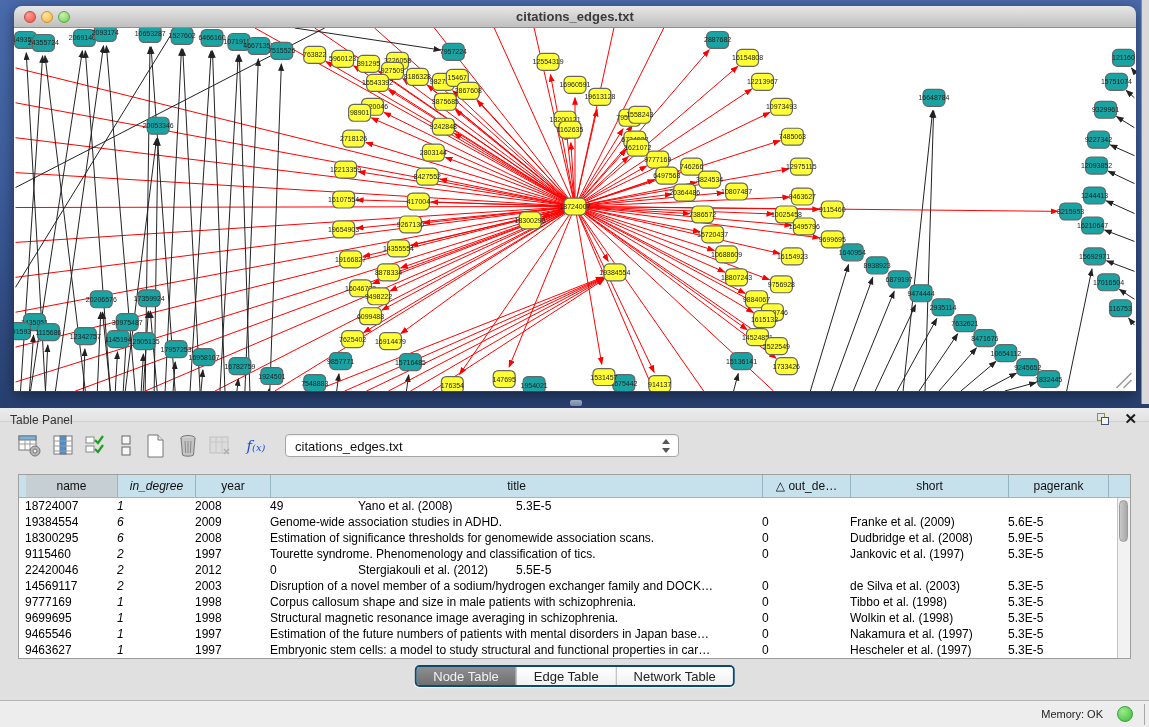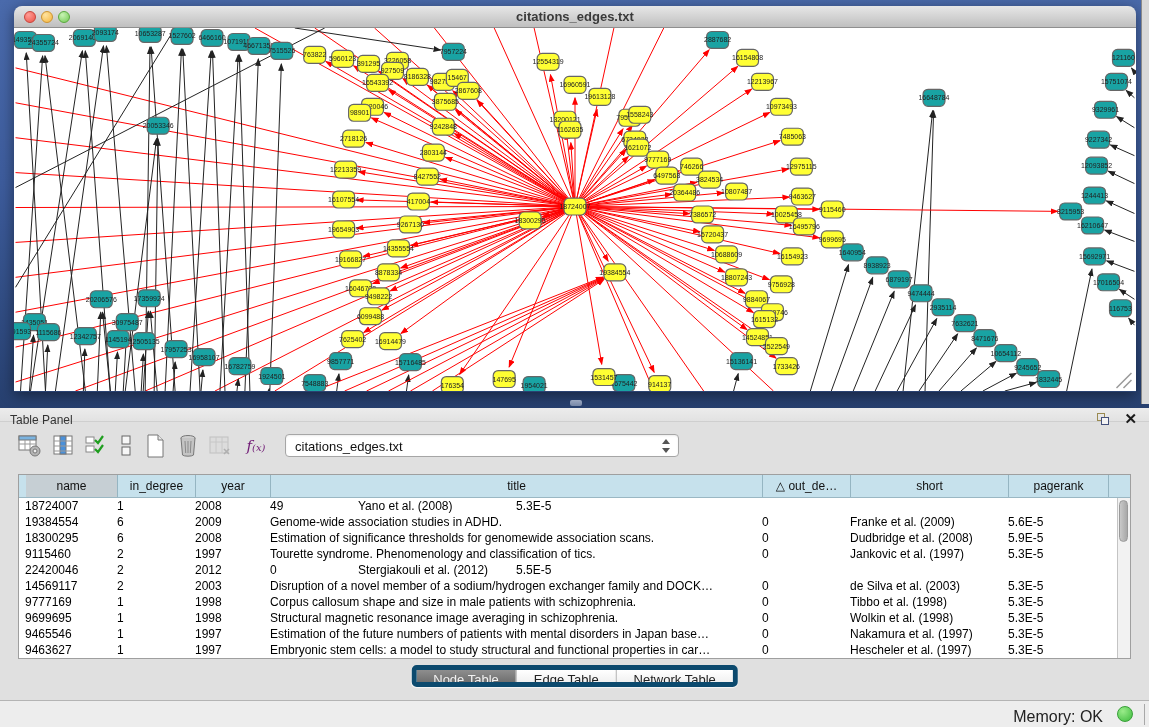--- a/index.html
+++ b/index.html
@@ -35,58 +35,58 @@
   .float-icon .sq-back { position:absolute; left:0; top:0; width:8px; height:8px; border:1px solid #9a8a50; background:transparent; }
   .float-icon .sq-front { position:absolute; left:4px; top:4px; width:8px; height:8px; border:1px solid #44507a; background:#f4f4f4; }
   .close-icon { position:absolute; right:12px; top:2px; font-size:15px; font-weight:bold; color:#1a1a1a; cursor:pointer; }
 
   .panel-body { position:relative; height:267px; }
 
   
   .toolbar { position:absolute; left:0; top:8px; width:100%; height:34px; }
   .tool-btn { position:absolute; top:2px; width:28px; height:28px; display:flex; align-items:center; justify-content:center; }
   .tool-btn.disabled { opacity:.45; }
-  .fx { font-family:"DejaVu Serif", serif; font-style:italic; font-size:15px; color:#701a75; }
+  .fx { font-family:"DejaVu Serif", serif; font-style:italic; font-size:15px; color:#1d4ed8; }
   .fx small { font-size:10px; }
   .combo { position:absolute; left:285px; top:4px; width:394px; height:23px; background:#ffffff;
            border:1px solid #a6a6a6; border-radius:4px; box-shadow:inset 0 1px 2px rgba(0,0,0,.08); }
   .combo .val { position:absolute; left:9px; top:4px; font-size:13px; color:#111; }
   .combo .stepper { position:absolute; right:6px; top:3px; width:11px; height:16px; }
   .combo .stepper .up { position:absolute; top:1px; left:1px; width:0; height:0;
         border-left:4px solid transparent; border-right:4px solid transparent; border-bottom:5px solid #555; }
   .combo .stepper .down { position:absolute; bottom:1px; left:1px; width:0; height:0;
         border-left:4px solid transparent; border-right:4px solid transparent; border-top:5px solid #555; }
 
   
   .table-wrap { position:absolute; left:18px; top:52px; width:1113px; height:185px;
                 background:#ffffff; border:1px solid #9f9f9f; }
   .thead { display:flex; height:23px; background:#c6e1ec; border-bottom:1px solid #9ab7c3;padding-left:7px; }
   .th { font-size:12px; color:#111; text-align:center; line-height:22px; border-right:1px solid #95b5c2;
         overflow:hidden; white-space:nowrap; }
   .th.first { background:#c6cfd4; }
   .trow { display:flex; height:16px; line-height:16px; }
   .td { font-size:12px; color:#000; padding-left:6px; overflow:hidden; white-space:nowrap; }
-  .c0{width:92px;} .c1{width:78px;} .c2{width:75px;} .c3{width:492px;} .c4{width:88px;} .c5{width:158px;} .c6{width:100px;}
+  .c0{width:92px;} .c1{width:78px;font-style:italic;} .c2{width:75px;} .c3{width:492px;} .c4{width:88px;} .c5{width:158px;} .c6{width:100px;}
   .vscroll { position:absolute; right:0; top:23px; bottom:0; width:13px; background:#f2f2f2; border-left:1px solid #c4c4c4; }
   .vthumb { position:absolute; left:1px; top:2px; width:9px; height:42px; background:linear-gradient(90deg,#c9c9c9,#a8a8a8);
             border-radius:5px; border:1px solid #9a9a9a; }
 
   
   .tabs { position:absolute; left:50%; transform:translateX(-50%); top:243px; height:22px; display:flex;
-          border:5px solid #0c4a6e; border-radius:5px; overflow:hidden; background:#fff;
+          border:2px solid #0c4a6e; border-radius:5px; overflow:hidden; background:#fff;
           box-shadow:0 1px 1px rgba(255,255,255,.7); }
   .tab { font-size:13px; line-height:20px; padding:0 17px; color:#222;
          background:linear-gradient(180deg,#ffffff,#f1f1f1); cursor:pointer; }
   .tab.sel { background:linear-gradient(180deg,#8e8e8e,#707070); color:#f2f2f2; }
   .tab + .tab { border-left:1px solid #b0b0b0; }
 
   
   .statusbar { position:absolute; left:0; top:700px; width:1149px; height:27px; background:#ededed;
                border-top:1px solid #b4b4b4; }
-  .mem { position:absolute; right:46px; top:7px; font-size:16px; color:#222; }
+  .mem { position:absolute; right:46px; top:7px; font-size:11px; color:#222; }
   .memdot { position:absolute; right:16px; top:5px; width:16px; height:16px; border-radius:50%;
             background:radial-gradient(circle at 35% 30%, #9aec8a, #3dbb3d); border:1px solid #38a038; }
   .statusdiv { position:absolute; right:4px; top:3px; width:1px; height:21px; background:#a8a8a8; }
 </style>
 </head>
 <body>
 
 <div class="desktop">
   <div class="net-window">
     <div class="titlebar">

